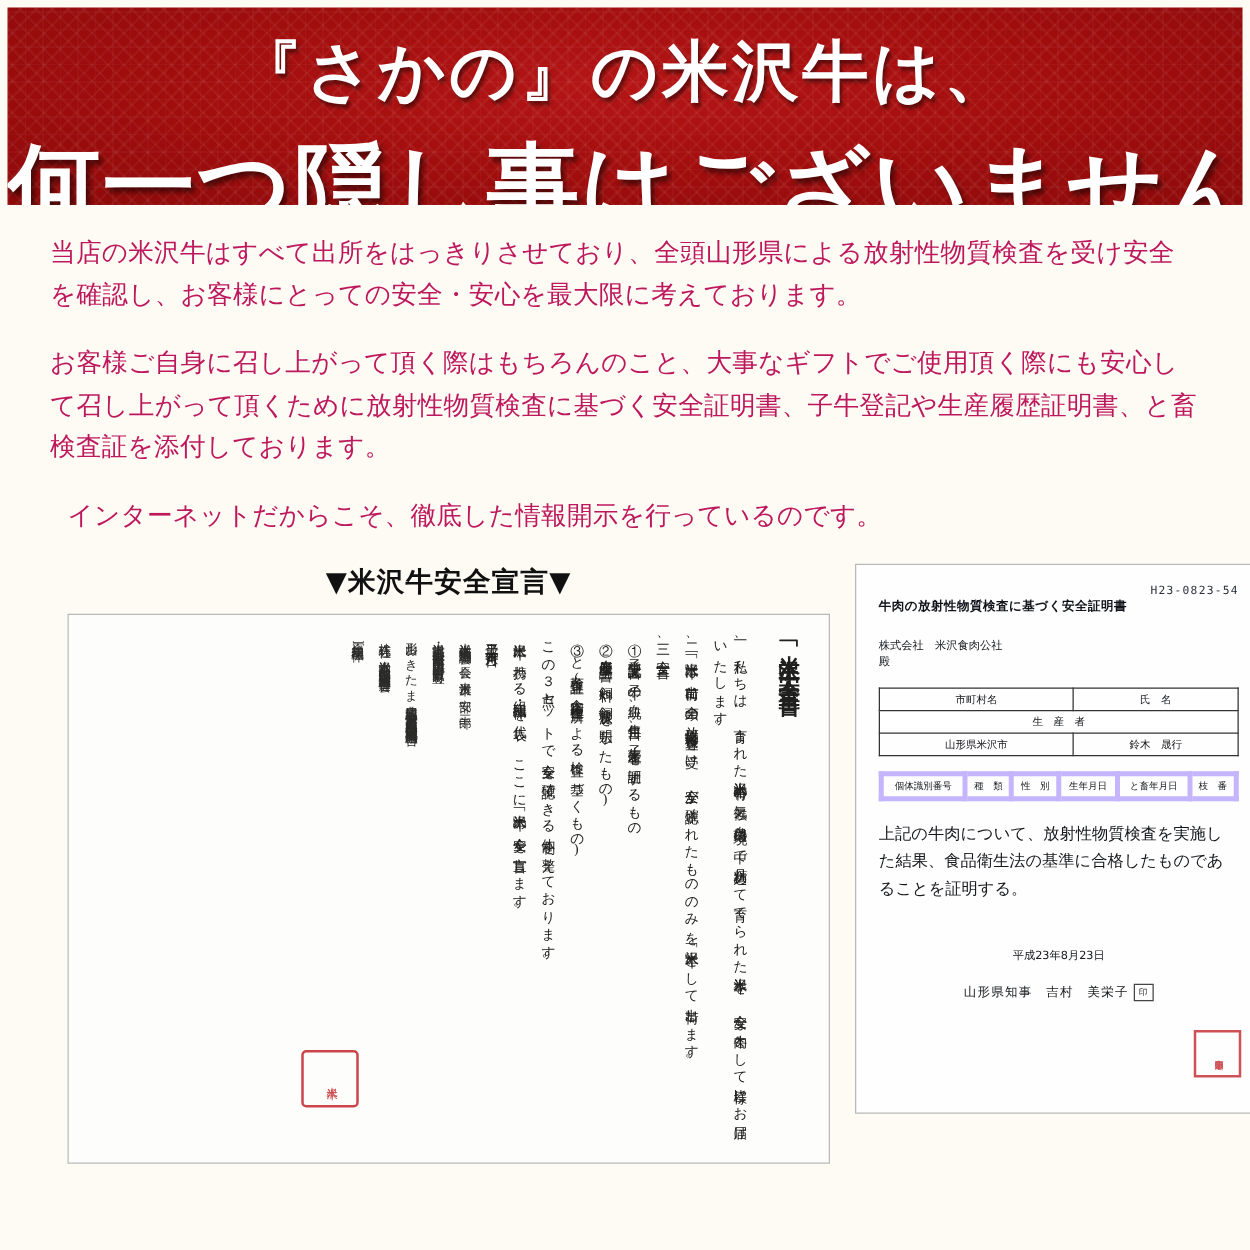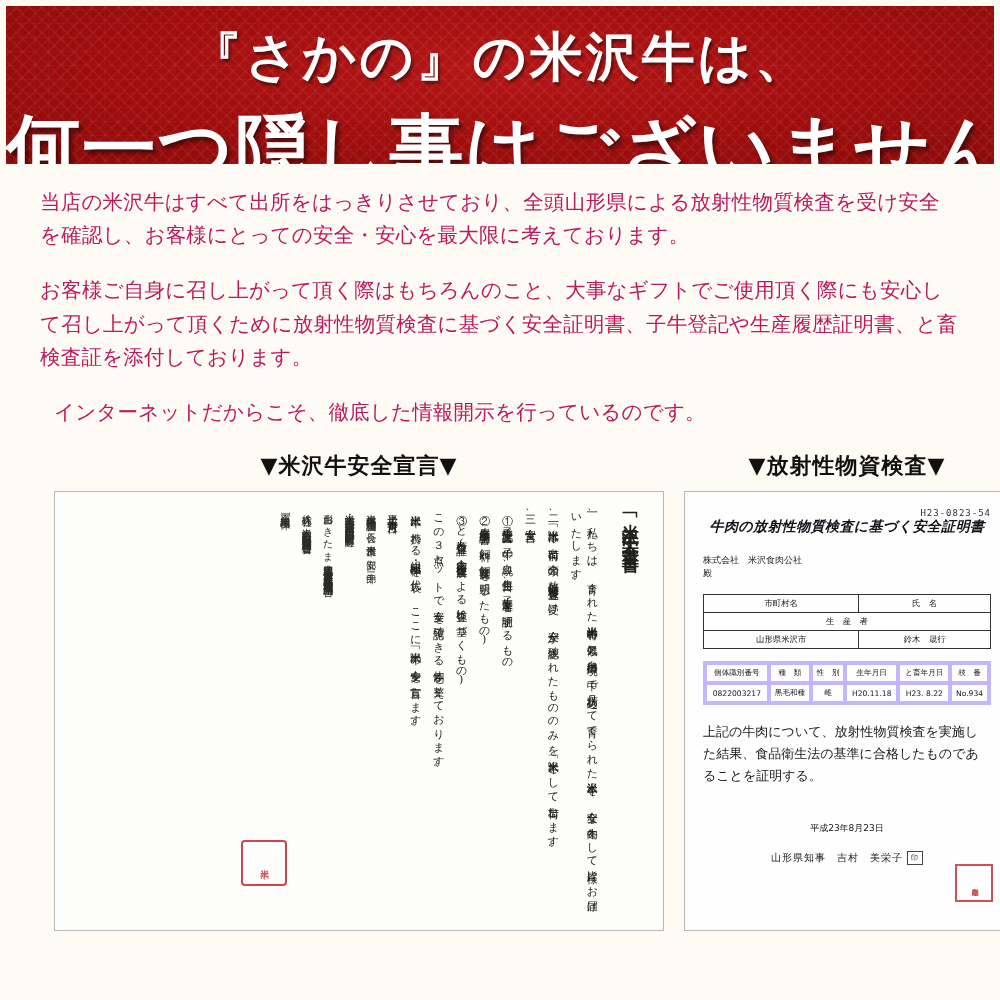--- a/index.html
+++ b/index.html
@@ -184,27 +184,26 @@
     position: relative;
   }
   .cert-no {
     text-align: right;
     font-family: "DejaVu Sans Mono", monospace;
     font-size: 9px;
     letter-spacing: 1px;
     color: #2a2f3a;
   }
   .cert-title {
-    text-align: center;
-    font-size: 14px;
+    text-align: left;
+    font-size: 10px;
     font-weight: bold;
     letter-spacing: 0.4px;
     margin-bottom: 18px;
     color: #101319;
-    font-style: italic;
   }
   .cert-addr {
     font-size: 9px;
     margin-bottom: 14px;
     display: flex;
     justify-content: space-between;
     padding-right: 28px;
     flex-direction: column;
   }
   .cert-table {
@@ -315,21 +314,20 @@
         <div class="v-col small">米沢牛銘柄推進協議会　会長　米沢市長　安部　三十郎</div>
         <div class="v-col small">米沢市・南陽市・長井市・高畠町・川西町・小国町・白鷹町・飯豊町</div>
         <div class="v-col small">山形おきたま農業協同組合・米沢市畜産農業協同組合・置賜地域農業協同組合</div>
         <div class="v-col small">株式会社　米沢食肉公社・山形県食肉事業協同組合連合会</div>
         <div class="v-col small">［参加組織・団体］</div>
         <div class="seal">米沢牛</div>
       </div>
     </div>
 
     <div class="doc-col right">
-      <div class="doc-caption">▼放射性物資検査▼</div>
       <div class="certificate">
         <div class="cert-no">H23-0823-54</div>
         <div class="cert-title">牛肉の放射性物質検査に基づく安全証明書</div>
         <div class="cert-addr">
           <span>株式会社　米沢食肉公社</span>
           <span>殿</span>
         </div>
 
         <table class="cert-table">
           <tbody>
@@ -350,28 +348,20 @@
         <table class="cert-table2">
           <tbody>
               <tr>
             <th>個体識別番号</th>
             <th>種　類</th>
             <th>性　別</th>
             <th>生年月日</th>
             <th>と畜年月日</th>
             <th>枝　番</th>
           </tr>
-          <tr>
-            <td>0822003217</td>
-            <td>黒毛和種</td>
-            <td>雌</td>
-            <td>H20.11.18</td>
-            <td>H23. 8.22</td>
-            <td>No.934</td>
-          </tr>
         </tbody>
           </table>
 
         <div class="cert-note">上記の牛肉について、放射性物質検査を実施した結果、食品衛生法の基準に合格したものであることを証明する。</div>
         <div class="cert-date">平成23年8月23日</div>
         <div class="cert-sign">
           <span>山形県知事　吉村　美栄子</span><span class="sign-stamp">印</span>
         </div>
         <div class="cert-seal">山形県知事之印</div>
       </div>

